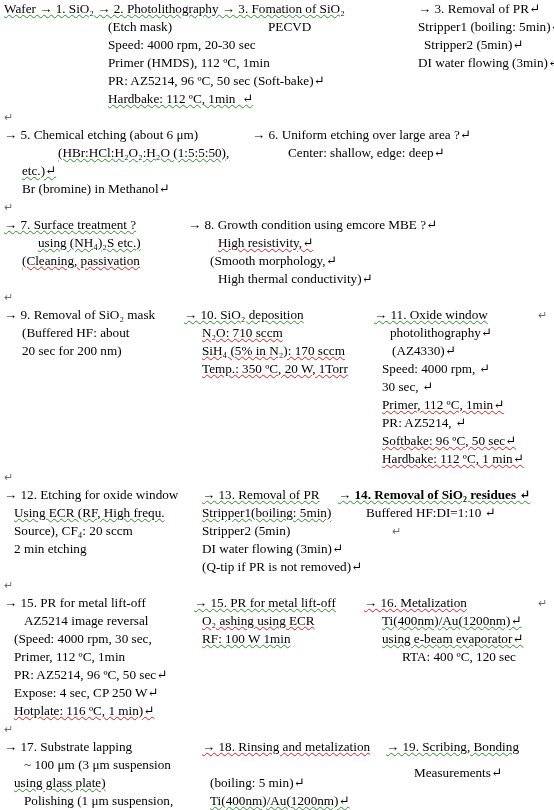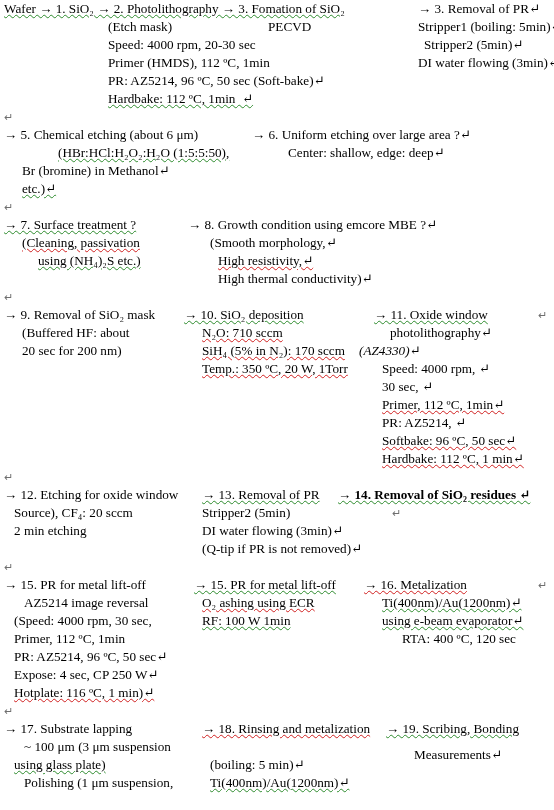--- a/index.html
+++ b/index.html
@@ -100,42 +100,42 @@
   <div class="section">
     <div class="row">
       <span class="cell c1">→ 5. Chemical etching (about 6 μm)</span>
       <span class="cell" style="left:252px;">→ 6. Uniform etching over large area ?↵</span>
     </div>
     <div class="row">
       <span class="cell sq-grn" style="left:22px;margin-left:36px;">(HBr:HCl:H₂O₂:H₂O (1:5:5:50),</span>
       <span class="cell" style="left:288px;">Center: shallow, edge: deep↵</span>
     </div>
     <div class="row">
+      <span class="cell sq-grn" style="left:22px;">etc.)↵</span>
+    </div>
+    <div class="row">
       <span class="cell" style="left:22px;">Br (bromine) in Methanol↵</span>
-    </div>
-    <div class="row">
-      <span class="cell sq-grn" style="left:22px;">etc.)↵</span>
     </div>
     <div class="row blankrow">
       <span class="cell c1 pmark">↵</span>
     </div>
   </div>
 
   <div class="section">
     <div class="row">
       <span class="cell c1 sq-grn">→ 7. Surface treatment ?</span>
       <span class="cell" style="left:188px;">→ 8. Growth condition using emcore MBE ?↵</span>
     </div>
     <div class="row">
+      <span class="cell sq-grn" style="left:38px;">using (NH₄)₂S etc.)</span>
+      <span class="cell sq-red" style="left:218px;">High resistivity,↵</span>
+    </div>
+    <div class="row">
       <span class="cell sq-red" style="left:22px;">(Cleaning, passivation</span>
       <span class="cell" style="left:210px;">(Smooth morphology,↵</span>
-    </div>
-    <div class="row">
-      <span class="cell sq-grn" style="left:38px;">using (NH₄)₂S etc.)</span>
-      <span class="cell sq-red" style="left:218px;">High resistivity,↵</span>
     </div>
     <div class="row">
       <span class="cell" style="left:218px;">High thermal conductivity)↵</span>
     </div>
     <div class="row blankrow">
       <span class="cell c1 pmark">↵</span>
     </div>
   </div>
 
   <div class="section">
@@ -146,21 +146,21 @@
       <span class="cell pmark" style="left:538px;">↵</span>
     </div>
     <div class="row">
       <span class="cell" style="left:22px;">(Buffered HF: about</span>
       <span class="cell sq-red" style="left:202px;">N₂O: 710 sccm</span>
       <span class="cell" style="left:390px;">photolithography↵</span>
     </div>
     <div class="row">
       <span class="cell" style="left:22px;">20 sec for 200 nm)</span>
       <span class="cell sq-red" style="left:202px;">SiH₄ (5% in N₂): 170 sccm</span>
-      <span class="cell" style="left:359px;font-style:italic;">(AZ4330)↵</span>
+      <span class="cell" style="left:392px;">(AZ4330)↵</span>
     </div>
     <div class="row">
       <span class="cell sq-red" style="left:202px;">Temp.: 350 ºC, 20 W, 1Torr</span>
       <span class="cell" style="left:382px;">Speed: 4000 rpm, ↵</span>
     </div>
     <div class="row">
       <span class="cell" style="left:382px;">30 sec, ↵</span>
     </div>
     <div class="row">
       <span class="cell sq-red" style="left:382px;">Primer, 112 ºC, 1min↵</span>
@@ -177,20 +177,25 @@
     <div class="row blankrow">
       <span class="cell c1 pmark">↵</span>
     </div>
   </div>
 
   <div class="section">
     <div class="row">
       <span class="cell c1">→ 12. Etching for oxide window</span>
       <span class="cell sq-grn" style="left:202px;">→ 13. Removal of PR</span>
       <span class="cell sq-grn" style="left:338px;font-weight:bold;">→ 14. Removal of SiO₂ residues ↵</span>
+    </div>
+    <div class="row">
+      <span class="cell sq-grn" style="left:14px;">Using ECR (RF, High frequ.</span>
+      <span class="cell sq-grn" style="left:202px;">Stripper1(boiling: 5min)</span>
+      <span class="cell" style="left:366px;">Buffered HF:DI=1:10 ↵</span>
     </div>
     <div class="row">
       <span class="cell" style="left:14px;">Source), CF₄: 20 sccm</span>
       <span class="cell" style="left:202px;">Stripper2 (5min)</span>
       <span class="cell pmark" style="left:392px;">↵</span>
     </div>
     <div class="row">
       <span class="cell" style="left:14px;">2 min etching</span>
       <span class="cell" style="left:202px;">DI water flowing (3min)↵</span>
     </div>

